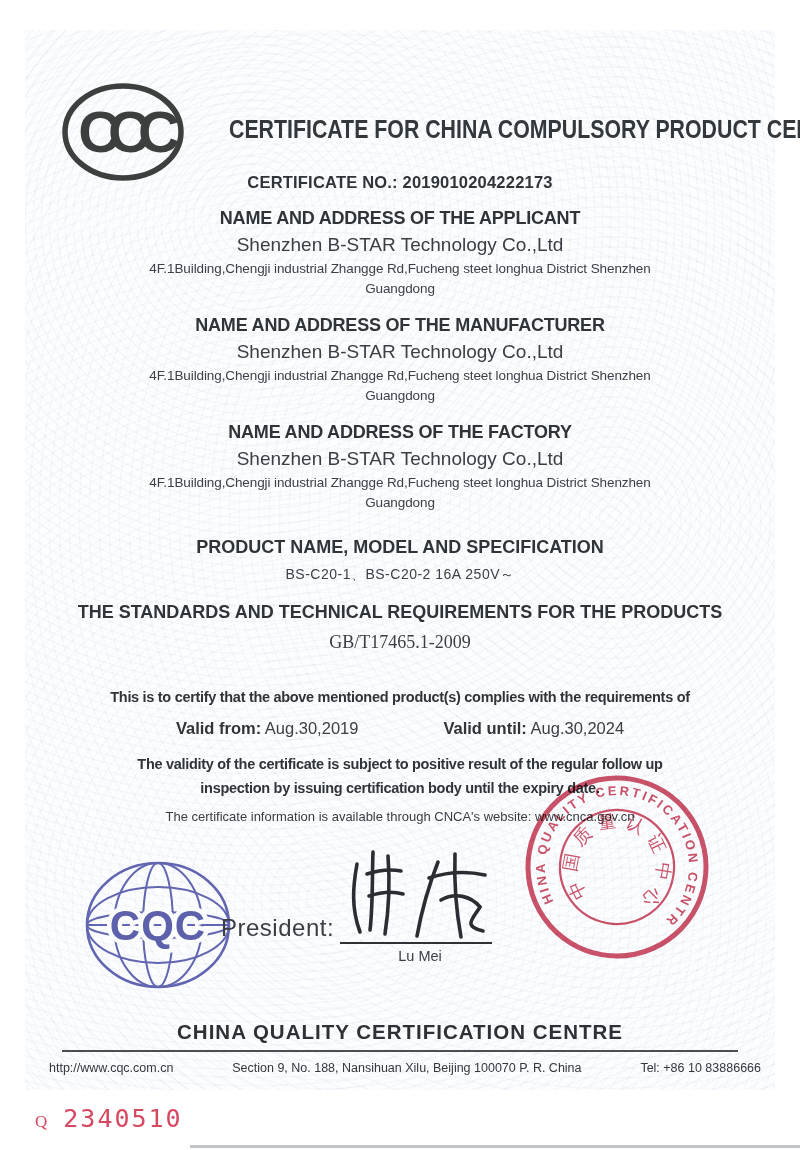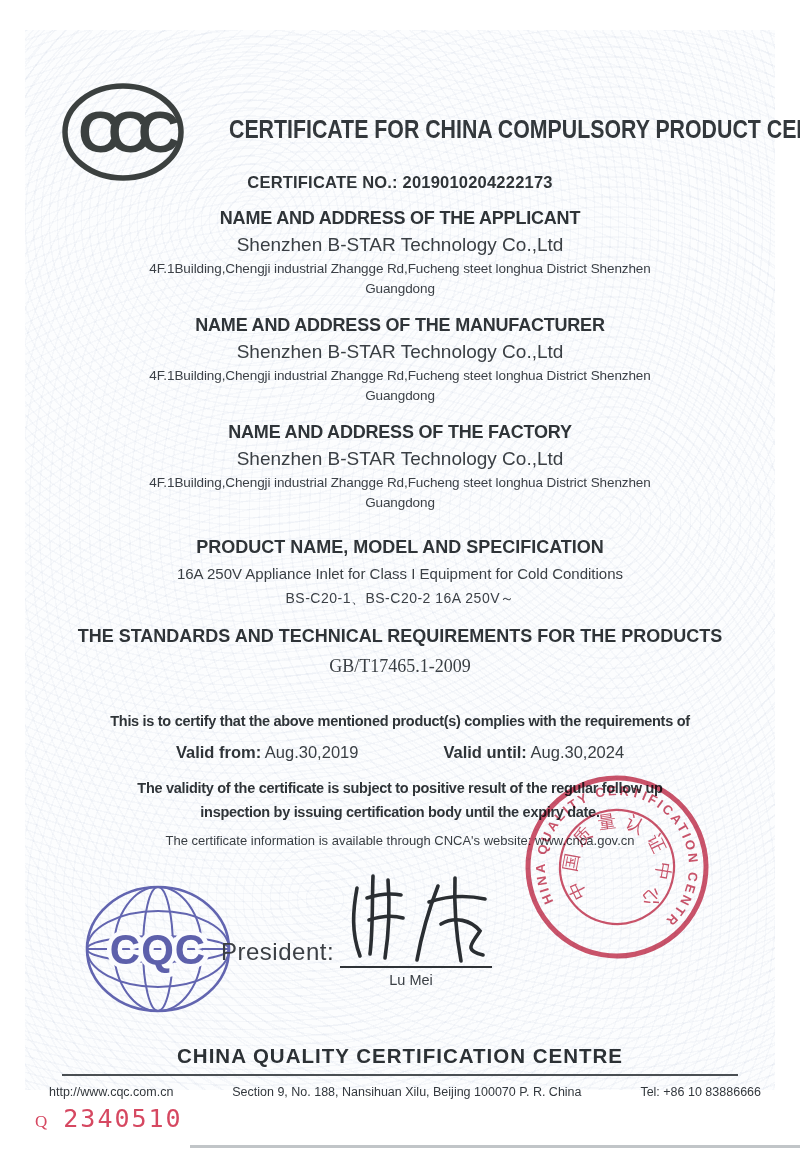--- a/index.html
+++ b/index.html
@@ -37,21 +37,21 @@
   .valid-row{margin-top:10px;font-size:16.5px;display:flex;justify-content:center;gap:85px;}
   .valid-row .lbl{font-weight:bold;}
   .valid-row .val{font-weight:normal;color:#3a3f44;}
   .note-para{margin-top:14px;font-size:14.5px;font-weight:bold;line-height:24px;letter-spacing:-.3px;}
   .website-line{margin-top:9px;font-size:13px;color:#383d42;}
   .sign-area{position:relative;height:178px;margin-top:6px;text-align:left;}
   .cqc-logo{position:absolute;left:58px;top:29px;}
   .president-label{position:absolute;left:196px;top:84px;font-size:24px;color:#3b3f44;letter-spacing:.5px;}
   .signature{position:absolute;left:318px;top:14px;}
   .sig-line{position:absolute;left:315px;top:112px;width:152px;border-top:2px solid #2e3236;}
-  .president-name{position:absolute;left:310px;top:118px;width:152px;text-align:center;font-size:14.5px;color:#3a3f44;}
+  .president-name{position:absolute;left:319px;top:118px;width:152px;text-align:center;font-size:14.5px;color:#3a3f44;}
   .stamp{position:absolute;left:497px;top:742px;transform:rotate(10deg);opacity:.93;mix-blend-mode:multiply;}
   .footer-name{margin-top:12px;font-size:20.5px;font-weight:bold;letter-spacing:1px;color:#2c3135;}
   .footer-rule{margin:6px auto 0;width:676px;border:none;border-top:2px solid #4a4f53;}
   .footer-row{margin-top:9px;display:flex;justify-content:space-between;align-items:center;
     padding:0 14px 0 24px;font-size:12.5px;color:#33383d;}
   .serial{position:absolute;left:35px;top:1104px;color:#d64861;display:flex;align-items:baseline;gap:16px;}
   .serial-prefix{font-family:"Liberation Serif", serif;font-size:17px;}
   .serial-number{font-family:"DejaVu Sans Mono", monospace;font-size:25px;letter-spacing:2px;}
   .scan-edge{position:absolute;left:190px;right:0;bottom:2px;height:3.5px;background:#9fa6ab;opacity:.65;}
 </style>
@@ -94,21 +94,20 @@
   <div class="section">
     <div class="sec-heading">NAME AND ADDRESS OF THE FACTORY</div>
     <div class="company">Shenzhen B-STAR Technology Co.,Ltd</div>
     <div class="addr">
       <div>4F.1Building,Chengji industrial Zhangge Rd,Fucheng steet longhua District Shenzhen</div>
       <div>Guangdong</div>
     </div>
   </div>
 
   <div class="product-heading">PRODUCT NAME, MODEL AND SPECIFICATION</div>
-  <div class="product-name">16A 250V Appliance Inlet for Class I Equipment for Cold Conditions</div>
   <div class="product-models">BS-C20-1、BS-C20-2  16A  250V～</div>
 
   <div class="standards-heading">THE STANDARDS AND TECHNICAL REQUIREMENTS FOR THE PRODUCTS</div>
   <div class="standards-value">GB/T17465.1-2009</div>
 
   <div class="bold-para">
     <div>This is to certify that the above mentioned product(s) complies with the requirements of</div>
   </div>
 
   <div class="valid-row">

